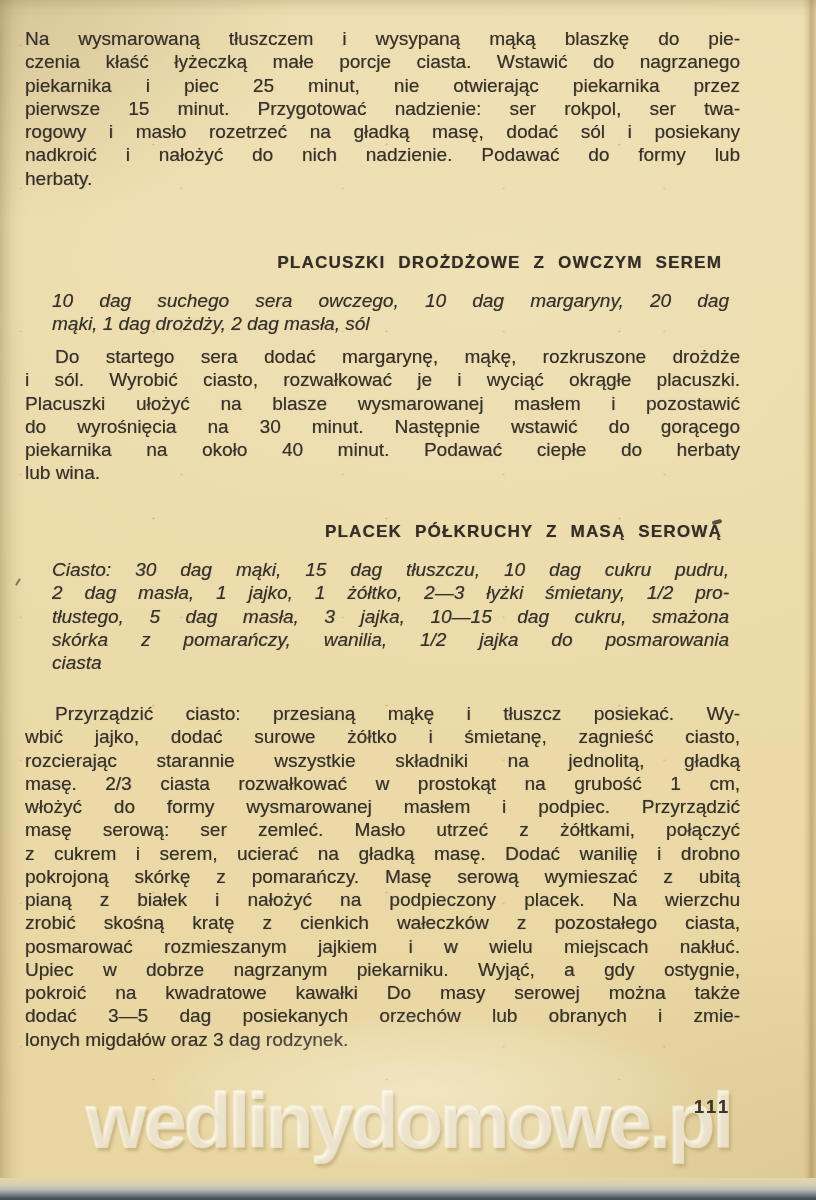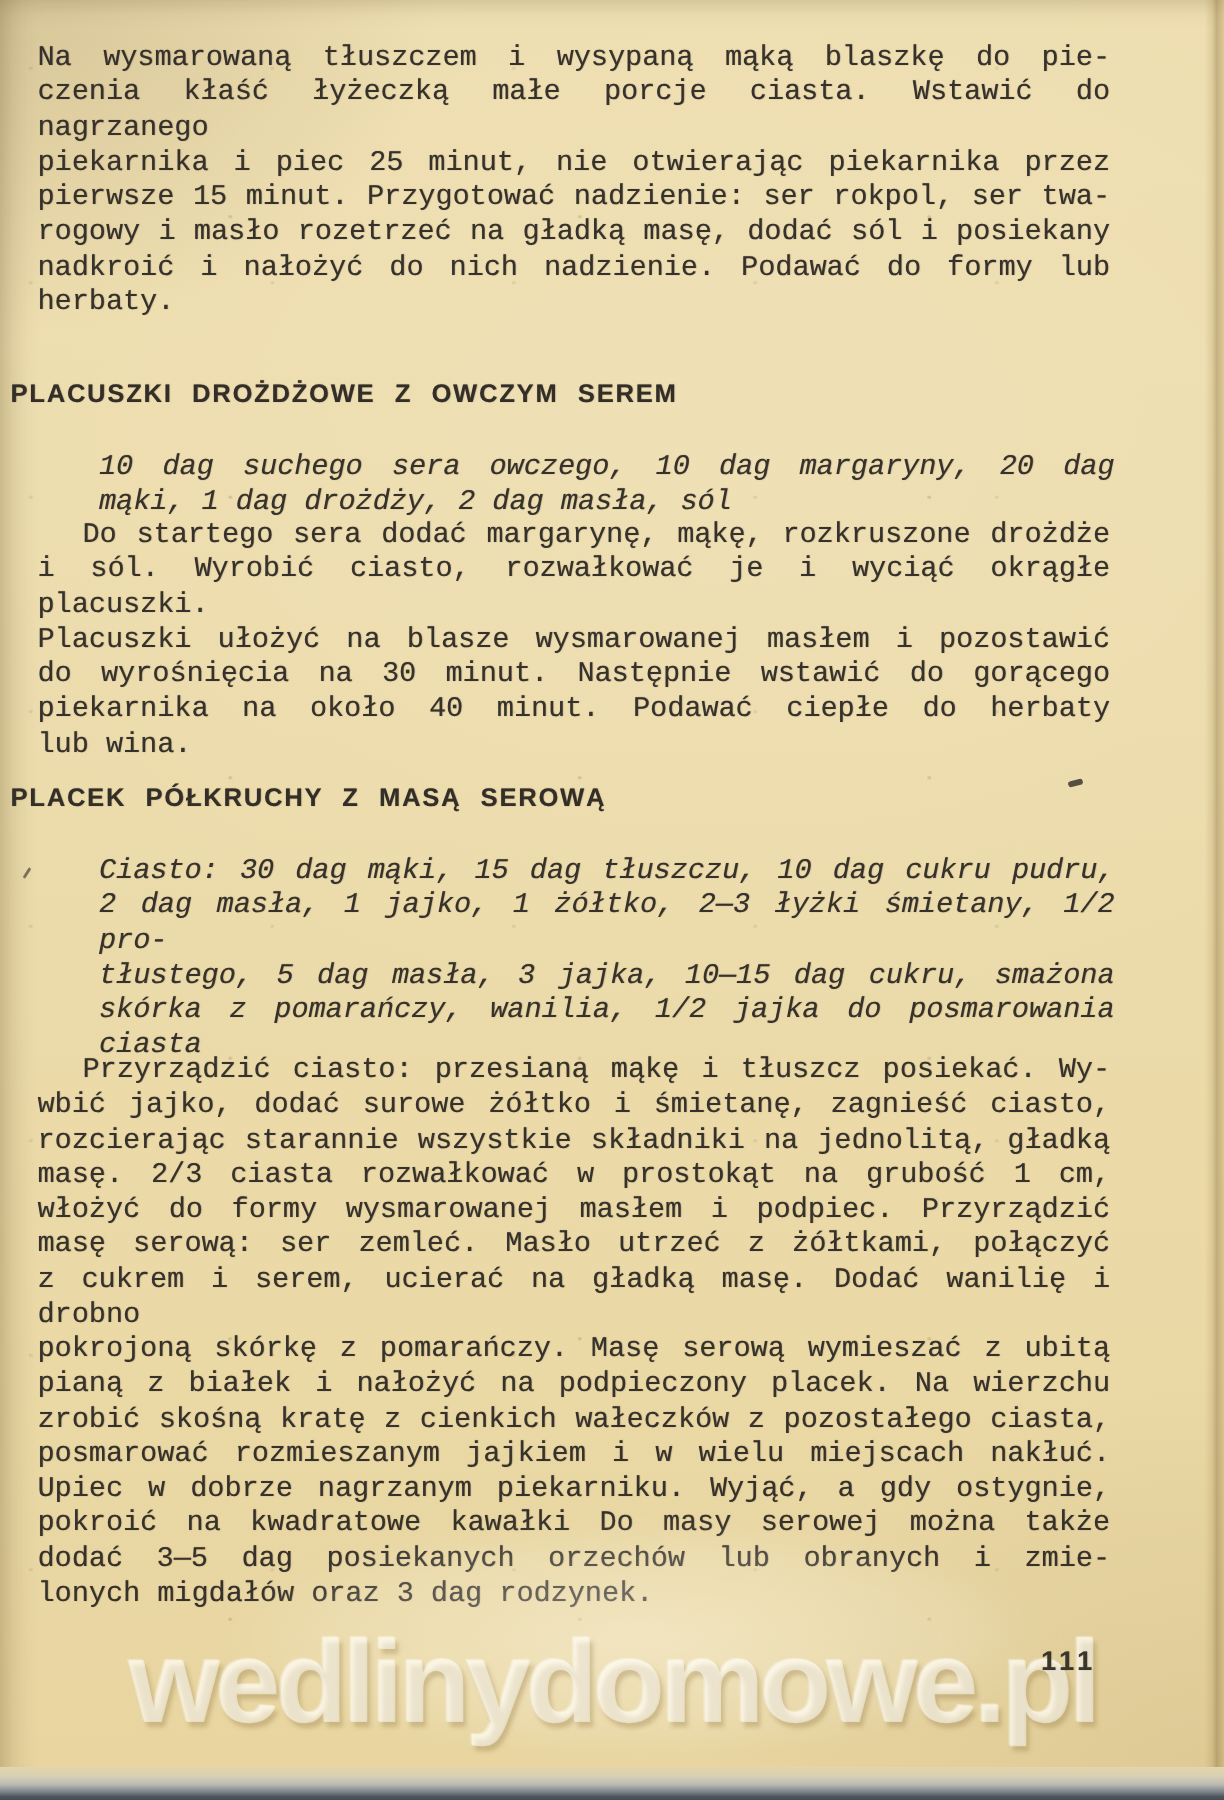--- a/index.html
+++ b/index.html
@@ -28,36 +28,35 @@
   }
   .block { position: absolute; z-index: 2; }
   .line {
     font-size: 19px;
     line-height: 23.25px;
     color: #36312a;
     text-align: justify;
     text-align-last: justify;
     text-shadow: 0.3px 0.3px 0.7px rgba(55,48,38,0.55);
     white-space: normal;
-    font-family: Liberation Mono, monospace;
   }
   .line.last { text-align-last: left; }
   .indent .line.first { text-indent: 30px; }
   .intro      { left: 25px; top: 27px;  width: 715px; }
   .rtitle {
     left: 25px; width: 715px;
-    text-align: left;
+    text-align: right;
     transform: translateX(-18px);
     font-size: 17px; font-weight: bold;
     letter-spacing: 1.2px; word-spacing: 7px;
     color: #332e27;
     text-shadow: 0.3px 0.3px 0.7px rgba(55,48,38,0.6);
   }
   .rtitle1    { top: 253px; }
-  .ingredients{ left: 66px; width: 677px; font-style: italic; margin-top: 11px; }
+  .ingredients{ left: 52px; width: 677px; font-style: italic; }
   .ing1       { top: 289px; }
   .body1      { left: 25px; top: 345px; width: 715px; }
   .rtitle2    { top: 522px; }
   .ing2       { top: 558px; }
   .body2      { left: 25px; top: 702px; width: 715px; }
 
   .artifact { position: absolute; z-index: 2; }
   .ink-dash {
     left: 712px; top: 520px; width: 10px; height: 4px;
     background: #3c362c; border-radius: 2px;

